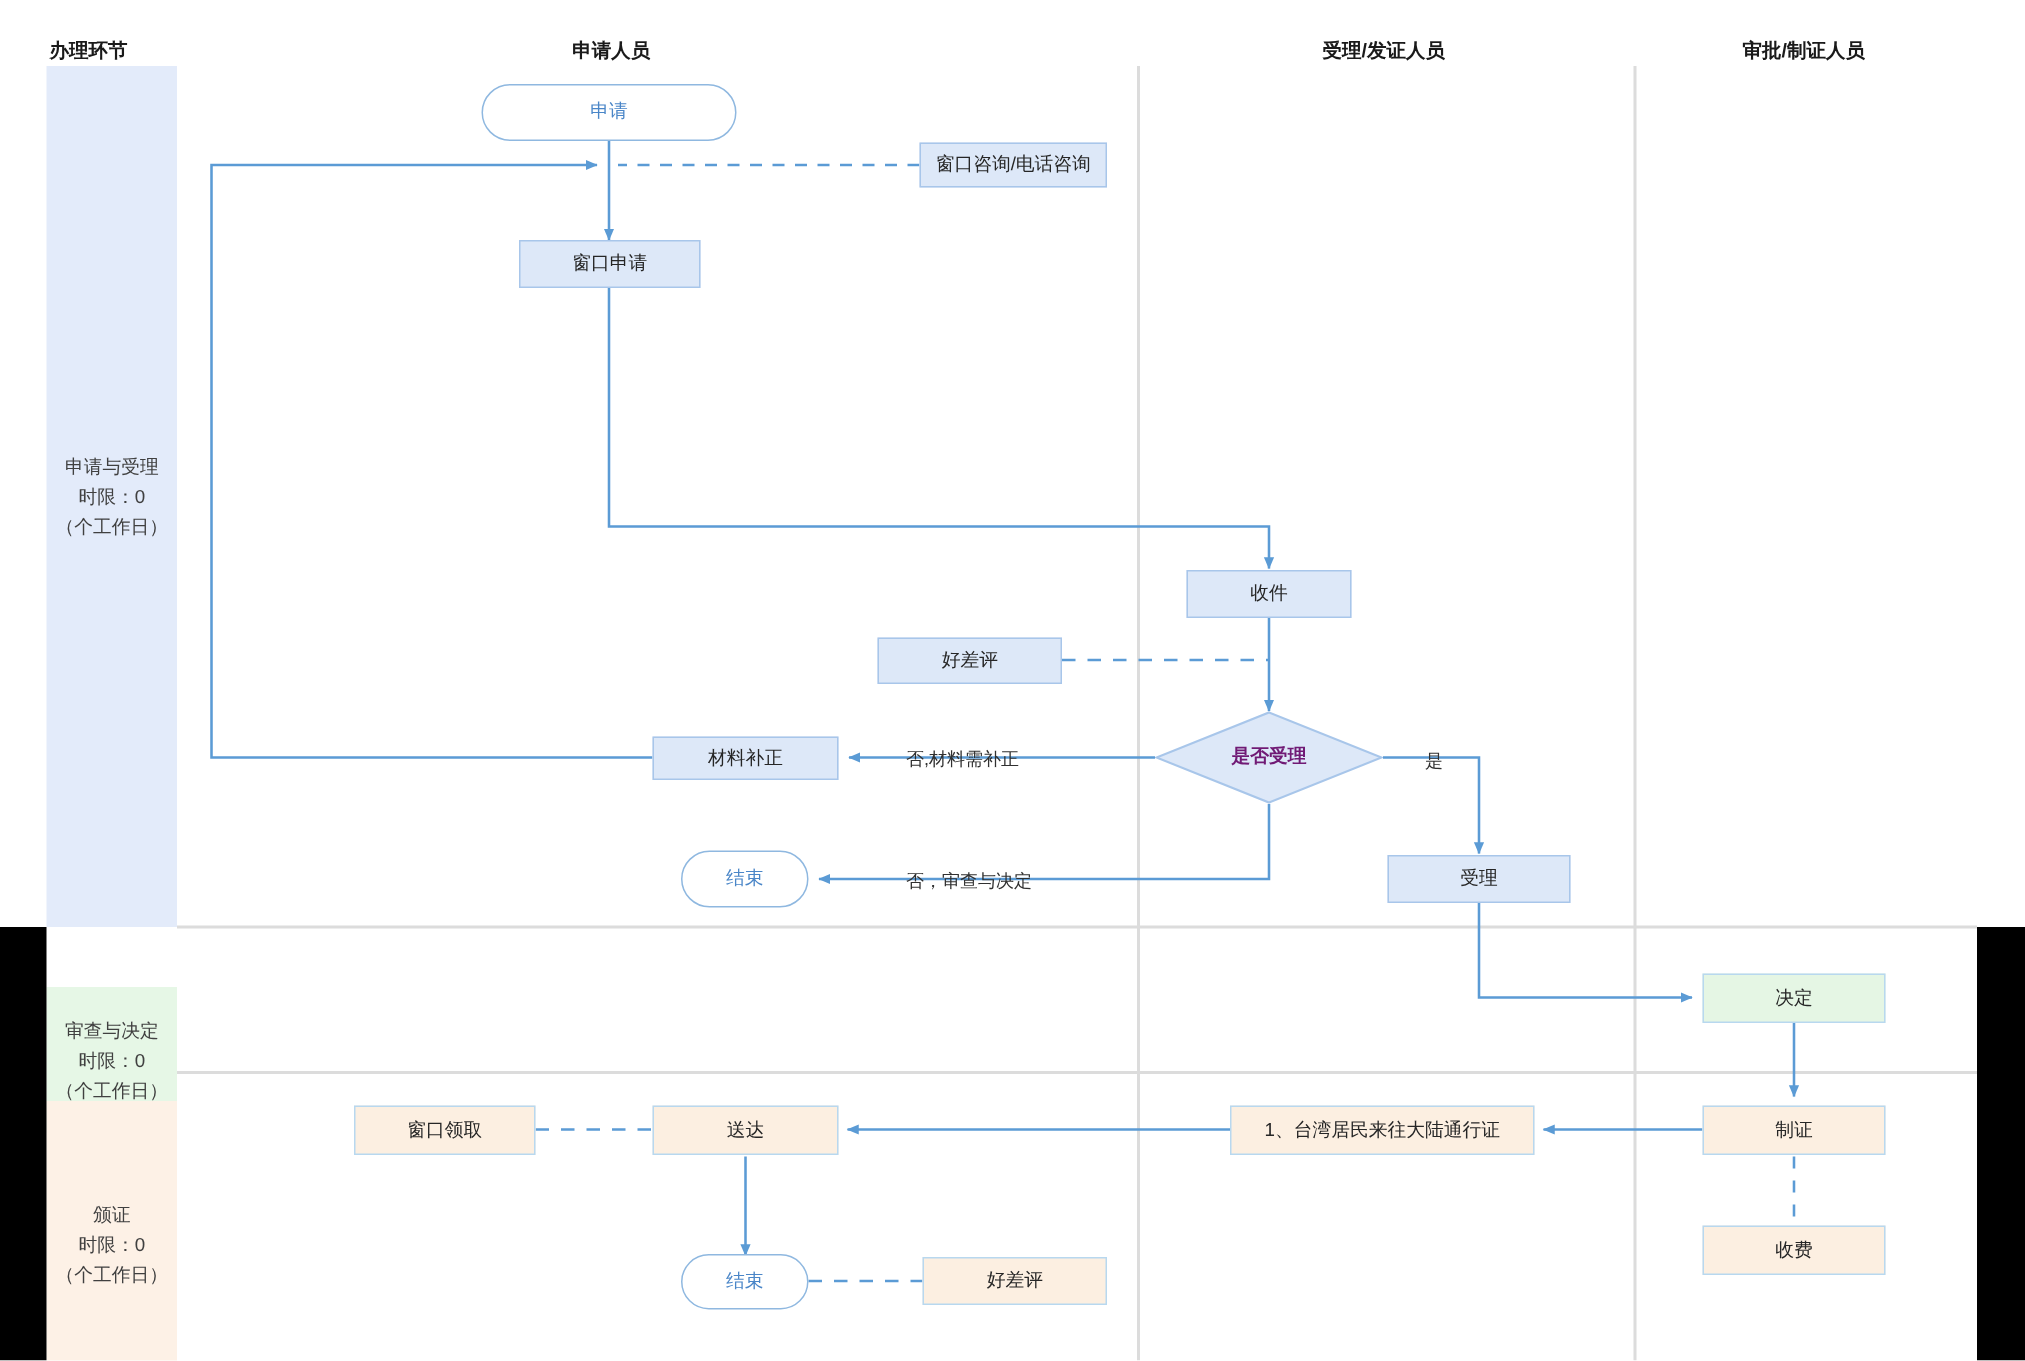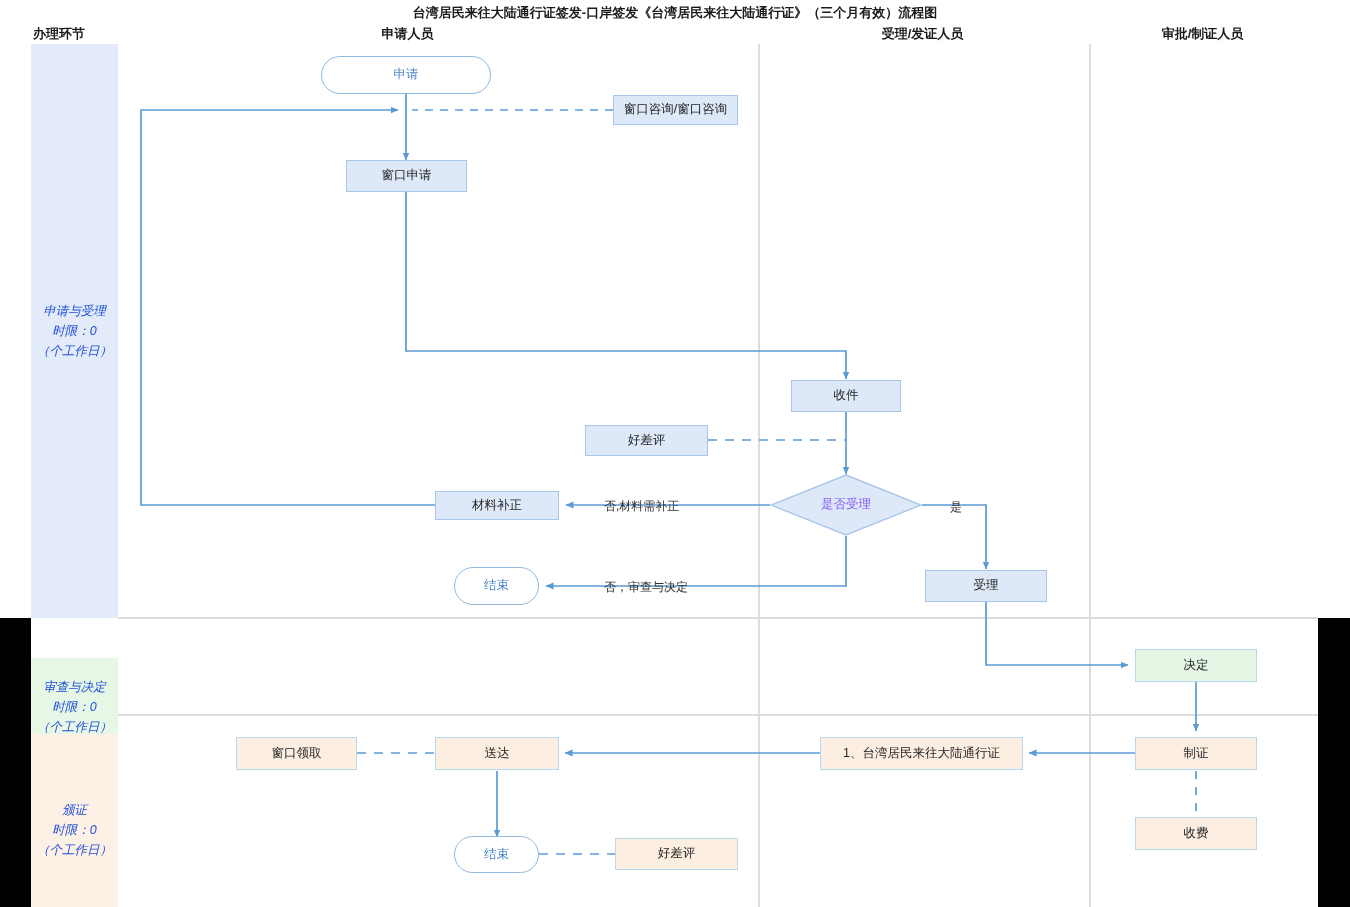--- a/index.html
+++ b/index.html
@@ -24,23 +24,22 @@
   }
   .lh-apply{left:300px;width:215px;}
   .lh-accept{left:815px;width:215px;}
   .lh-approve{left:1095px;width:215px;}
   .lh-stage{left:0px;width:118px;}
 
   
   .stage{
     position:absolute;left:31px;width:87px;
     display:flex;align-items:center;justify-content:center;
-    text-align:center;font-size:12.5px;color:#1d4ed8;line-height:20px;
+    text-align:center;font-size:12.5px;color:#404040;line-height:20px;
     white-space:pre-line;
-    font-style:italic;
   }
   .stage-apply{top:44px;height:574px;background:#e3ebfa;}
   .stage-review{top:618px;height:97px;background:#e6f7e6;margin-top:40px;}
   .stage-issue{top:715px;height:192px;background:#fdf1e6;margin-top:19px;}
 
   
   .blackbar{position:absolute;background:#000;}
   .bb-left{left:0;top:618px;width:31px;height:289px;}
   .bb-right{left:1318px;top:618px;width:32px;height:289px;}
 
@@ -66,37 +65,36 @@
     border-radius:22px;background:#ffffff;border:1px solid #8fb8e0;
     color:#4a86c8;
   }
   .n-diamond{
     background:transparent;border:none;
   }
   .n-diamond .dshape{
     position:absolute;left:0;top:0;width:100%;height:100%;
   }
   .n-diamond .dlabel{
-    position:relative;z-index:2;font-size:12.5px;color:#8b5cf6;
+    position:relative;z-index:2;font-size:12.5px;color:#701a75;font-weight:bold;
   }
 
   
   .elabel{
     position:absolute;font-size:12px;color:#303030;
     background:transparent;white-space:nowrap;
   }
 
   svg.edges{position:absolute;left:0;top:0;width:1350px;height:907px;pointer-events:none;}
 </style>
 </head>
 <body>
 
 <div id="root">
 
-  <div class="title">台湾居民来往大陆通行证签发-口岸签发《台湾居民来往大陆通行证》（三个月有效）流程图</div>
 
   <div class="lane-head lh-stage">办理环节</div>
   <div class="lane-head lh-apply">申请人员</div>
   <div class="lane-head lh-accept">受理/发证人员</div>
   <div class="lane-head lh-approve">审批/制证人员</div>
 
   <div class="stage stage-apply" style="background: rgb(227, 235, 250);"><span>申请与受理
 时限：0
 （个工作日）</span></div>
   <div class="stage stage-review" style="background: rgb(230, 247, 230);"><span>审查与决定
@@ -156,21 +154,21 @@
 
       <path d="M539,854 L615,854" stroke-dasharray="9 8"></path>
     </g>
   </svg>
 
   <div class="node n-round" style="left:321px;top:56px;width:170px;height:38px;">
     <span>申请</span>
   </div>
 
   <div class="node n-blue" style="left:613px;top:95px;width:125px;height:30px;">
-    <span>窗口咨询/窗口咨询</span>
+    <span>窗口咨询/电话咨询</span>
   </div>
 
   <div class="node n-blue" style="left:346px;top:160px;width:121px;height:32px;">
     <span>窗口申请</span>
   </div>
 
   <div class="node n-blue" style="left:791px;top:380px;width:110px;height:32px;text-align:center;">
     <span>收件</span>
   </div>
 

